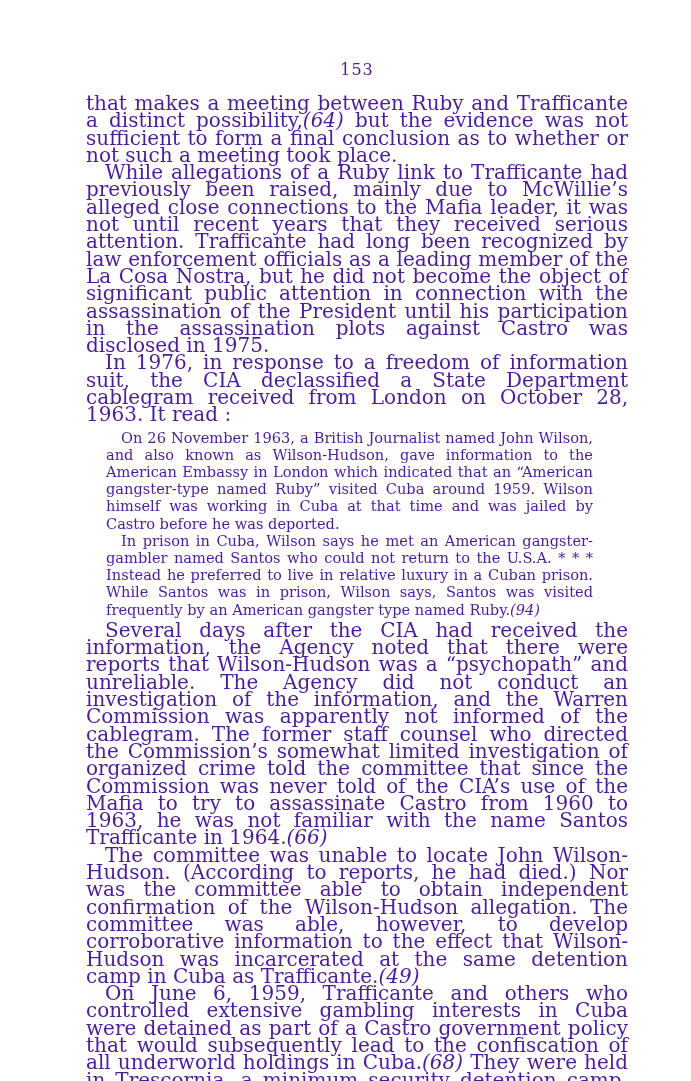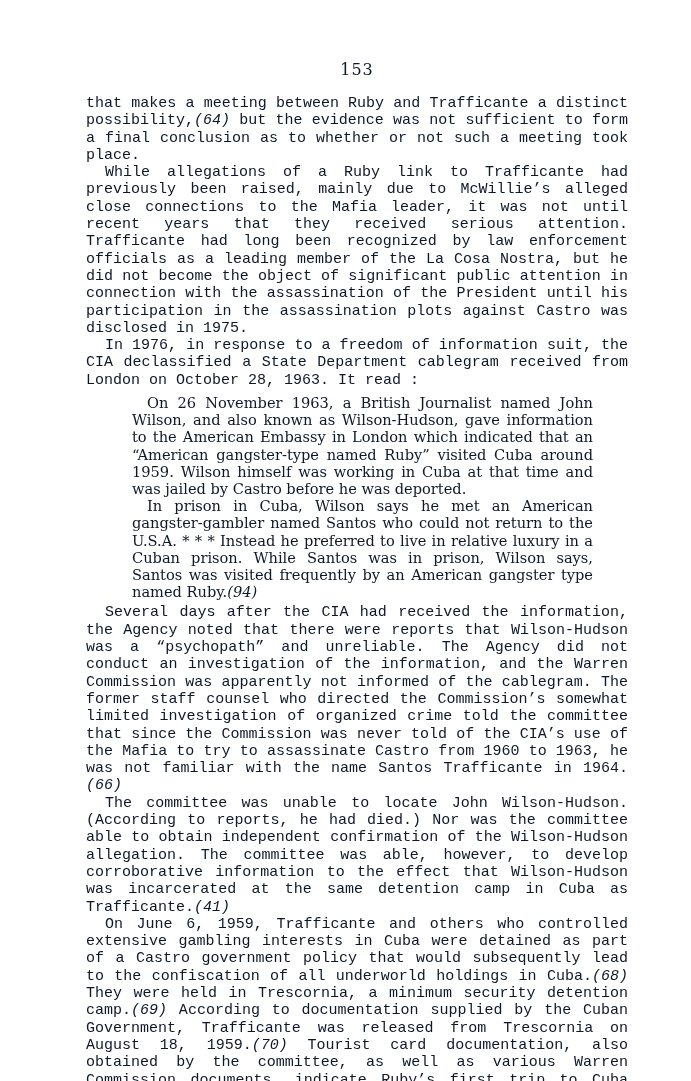--- a/index.html
+++ b/index.html
@@ -7,50 +7,49 @@
     padding: 0;
     background: #ffffff;
   }
   .page {
     position: relative;
     width: 691px;
     height: 1081px;
     background: #ffffff;
     overflow: hidden;
     font-family: "DejaVu Serif", "Liberation Serif", serif;
-    color: #0f172a;
+    color: #4c1d95;
   }
   .text-block {
     position: absolute;
     left: 86px;
     top: 62px;
     width: 542px;
   }
   .page-number {
     text-align: center;
     font-size: 16px;
     line-height: 16px;
     letter-spacing: 1px;
     margin: 0 0 17px 0;
   }
   p {
     margin: 0;
     text-align: justify;
   }
   .body-para {
-    font-size: 15px;
+    font-size: 20px;
     line-height: 17.3px;
     text-indent: 19px;
-    font-family: Liberation Mono, monospace;
   }
   .no-indent {
     text-indent: 0;
   }
   .blockquote {
-    margin: 5px 35px 4px 46px;
+    margin: 5px 35px 4px 20px;
   }
   .quote-para {
     font-size: 14.6px;
     line-height: 17.2px;
     text-indent: 15px;
   }
   i {
     font-style: italic;
   }
 </style>
@@ -67,17 +66,17 @@
 
     <p class="body-para">In 1976, in response to a freedom of information suit, the CIA declassified a State Department cablegram received from London on October 28, 1963. It read :</p>
 
     <div class="blockquote">
       <p class="quote-para">On 26 November 1963, a British Journalist named John Wilson, and also known as Wilson-Hudson, gave information to the American Embassy in London which indicated that an “American gangster-type named Ruby” visited Cuba around 1959. Wilson himself was working in Cuba at that time and was jailed by Castro before he was deported.</p>
       <p class="quote-para">In prison in Cuba, Wilson says he met an American gangster-gambler named Santos who could not return to the U.S.A. * * * Instead he preferred to live in relative luxury in a Cuban prison. While Santos was in prison, Wilson says, Santos was visited frequently by an American gangster type named Ruby.<i>(94)</i></p>
     </div>
 
     <p class="body-para">Several days after the CIA had received the information, the Agency noted that there were reports that Wilson-Hudson was a “psychopath” and unreliable. The Agency did not conduct an investigation of the information, and the Warren Commission was apparently not informed of the cablegram. The former staff counsel who directed the Commission’s somewhat limited investigation of organized crime told the committee that since the Commission was never told of the CIA’s use of the Mafia to try to assassinate Castro from 1960 to 1963, he was not familiar with the name Santos Trafficante in 1964.<i>(66)</i></p>
 
-    <p class="body-para">The committee was unable to locate John Wilson-Hudson. (According to reports, he had died.) Nor was the committee able to obtain independent confirmation of the Wilson-Hudson allegation. The committee was able, however, to develop corroborative information to the effect that Wilson-Hudson was incarcerated at the same detention camp in Cuba as Trafficante.<i>(41)</i></p>
+    <p class="body-para">The committee was unable to locate John Wilson-Hudson. (According to reports, he had died.) Nor was the committee able to obtain independent confirmation of the Wilson-Hudson allegation. The committee was able, however, to develop corroborative information to the effect that Wilson-Hudson was incarcerated at the same detention camp in Cuba as Trafficante.<i>(49)</i></p>
 
     <p class="body-para">On June 6, 1959, Trafficante and others who controlled extensive gambling interests in Cuba were detained as part of a Castro government policy that would subsequently lead to the confiscation of all underworld holdings in Cuba.<i>(68)</i> They were held in Trescornia, a minimum security detention camp.<i>(69)</i> According to documentation supplied by the Cuban Government, Trafficante was released from Trescornia on August 18, 1959.<i>(70)</i> Tourist card documentation, also obtained by the committee, as well as various Warren Commission documents, indicate Ruby’s first trip to Cuba began on August 8, 1959.<i>(71)</i> Thus, Ruby was in Cuba during part of the final days of Trafficante’s detention at Trescornia.<i>(72)</i></p>
   </div>
 </div>
 
 </body></html>

